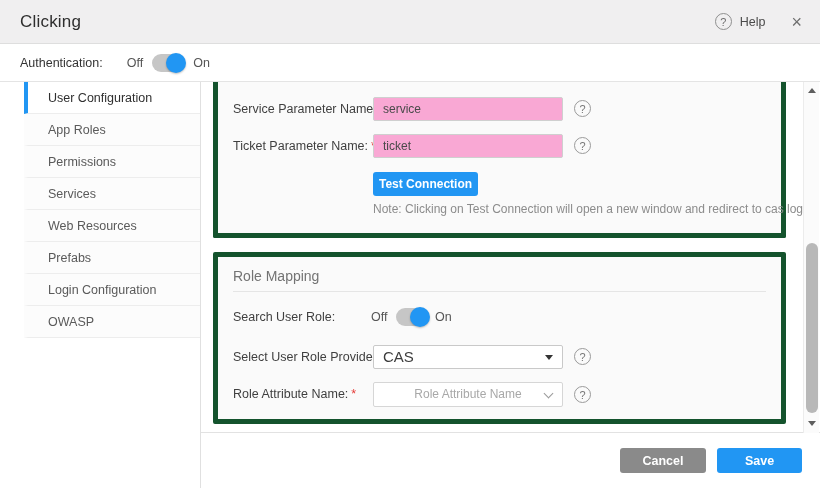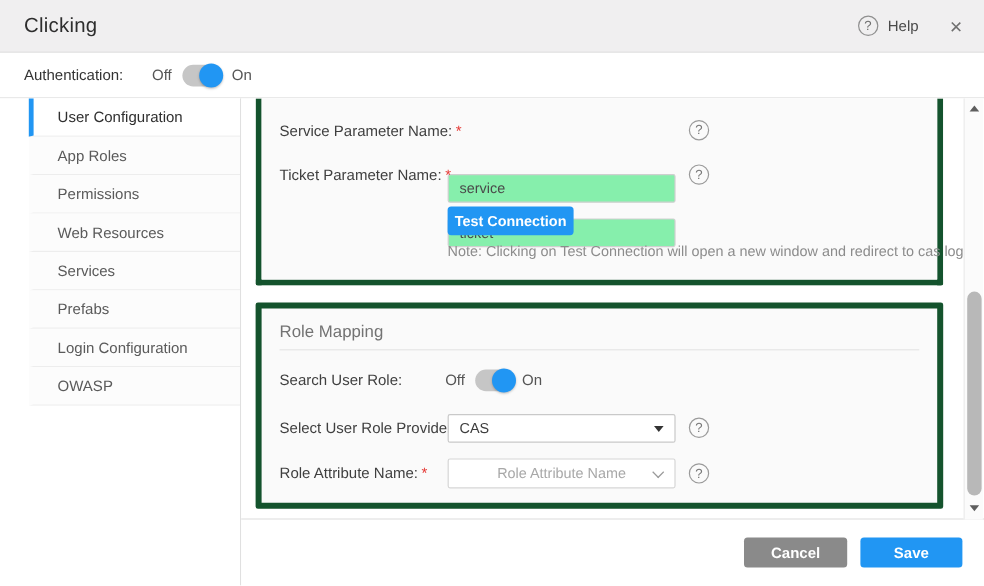--- a/index.html
+++ b/index.html
@@ -69,23 +69,23 @@
     background: #fafafa; border: 5px solid #14532d; border-radius: 2px;
   }
   .panel-1 { top: 0; height: 156px; border-top: none; border-radius: 0 0 2px 2px; }
   .panel-2 { top: 170px; height: 172px; }
 
   .row-label { position: absolute; left: 15px; font-size: 12.5px; color: #3f3f3f; line-height: 24px; white-space: nowrap; }
   .req { color: #e53935; margin-left: 3px; }
 
   .text-input {
     position: absolute; left: 155px; width: 190px; height: 24px;
-    border: 1px solid #cfcfcf; border-radius: 2px; background: #86efac;
-    font-family: "Liberation Sans", "DejaVu Sans", sans-serif;
-    font-size: 12px; color: #4a4a4a; padding: 0 9px; outline: none; margin-top: 48px;
+    border: 1px solid #cfcfcf; border-radius: 2px; background: #f9a8d4;
+    font-family: "Liberation Sans", "DejaVu Sans", sans-serif;
+    font-size: 12px; color: #4a4a4a; padding: 0 9px; outline: none;
   }
   .help-icon {
     position: absolute; left: 356px;
     width: 17px; height: 17px; border: 1px solid #9a9a9a; border-radius: 50%;
     display: flex; align-items: center; justify-content: center;
     font-size: 11px; color: #777; cursor: pointer; background: transparent;
   }
 
   .btn-test {
     position: absolute; left: 155px; top: 90px; width: 105px; height: 24px;
@@ -100,21 +100,21 @@
 
   .rm-toggle-row { position: absolute; left: 15px; top: 48px; right: 15px; height: 24px; }
   .rm-toggle-row .row-label { left: 0; top: 0; }
   .rm-off { position: absolute; left: 138px; top: 0; line-height: 24px; font-size: 12.5px; color: #555; }
   .rm-toggle { position: absolute; left: 163px; top: 3px; margin: 0; }
   .rm-on  { position: absolute; left: 202px; top: 0; line-height: 24px; font-size: 12.5px; color: #555; }
 
   .select-box {
     position: absolute; left: 155px; width: 190px; height: 24px;
     border: 1px solid #c9c9c9; border-radius: 2px; background: #fff;
-    font-size: 12px; color: #3d3d3d; line-height: 22px; padding: 0 9px;
+    font-size: 15px; color: #3d3d3d; line-height: 22px; padding: 0 9px;
     cursor: pointer;
   }
   .select-caret {
     position: absolute; right: 9px; top: 9px; width: 0; height: 0;
     border-left: 4px solid transparent; border-right: 4px solid transparent;
     border-top: 5px solid #333;
   }
   .combo-box {
     position: absolute; left: 155px; width: 190px; height: 25px;
     border: 1px solid #d6d6d6; border-radius: 2px; background: #fff;
@@ -180,22 +180,22 @@
   <span class="toggle">
     <span class="knob"></span>
   </span>
   <span class="tg-on">On</span>
 </div>
 
 <div class="sidebar">
   <div class="side-item active">User Configuration</div>
   <div class="side-item">App Roles</div>
   <div class="side-item">Permissions</div>
+  <div class="side-item">Services</div>
   <div class="side-item">Web Resources</div>
-  <div class="side-item">Services</div>
   <div class="side-item">Prefabs</div>
   <div class="side-item">Login Configuration</div>
   <div class="side-item">OWASP</div>
 </div>
 
 <div class="content">
 
   <div class="panel panel-1">
     <span class="row-label" style="top:15px">
       <span>Service Parameter Name:</span><span class="req">*</span>

